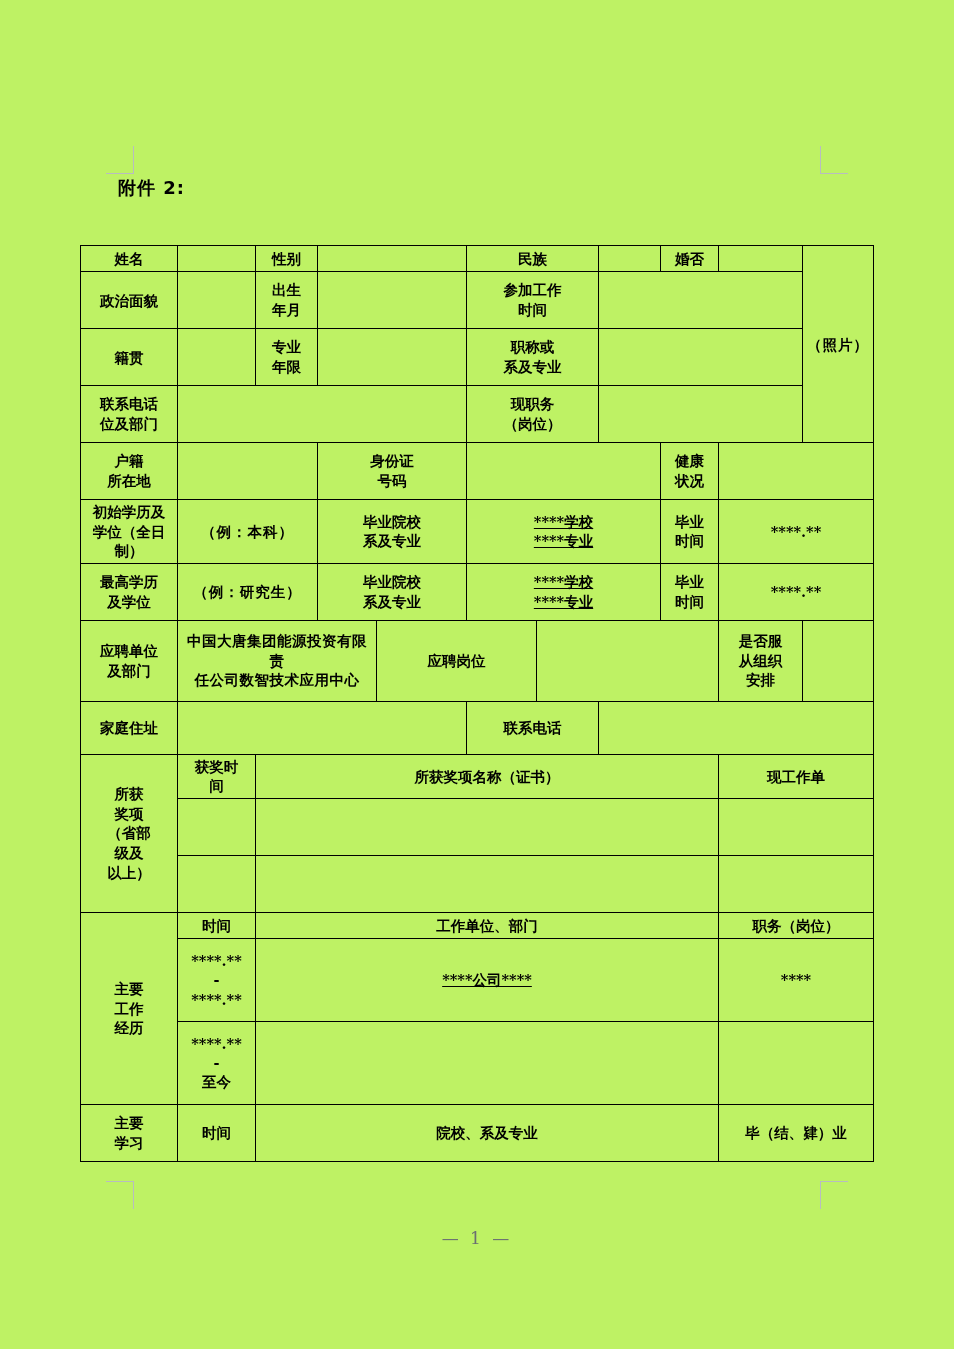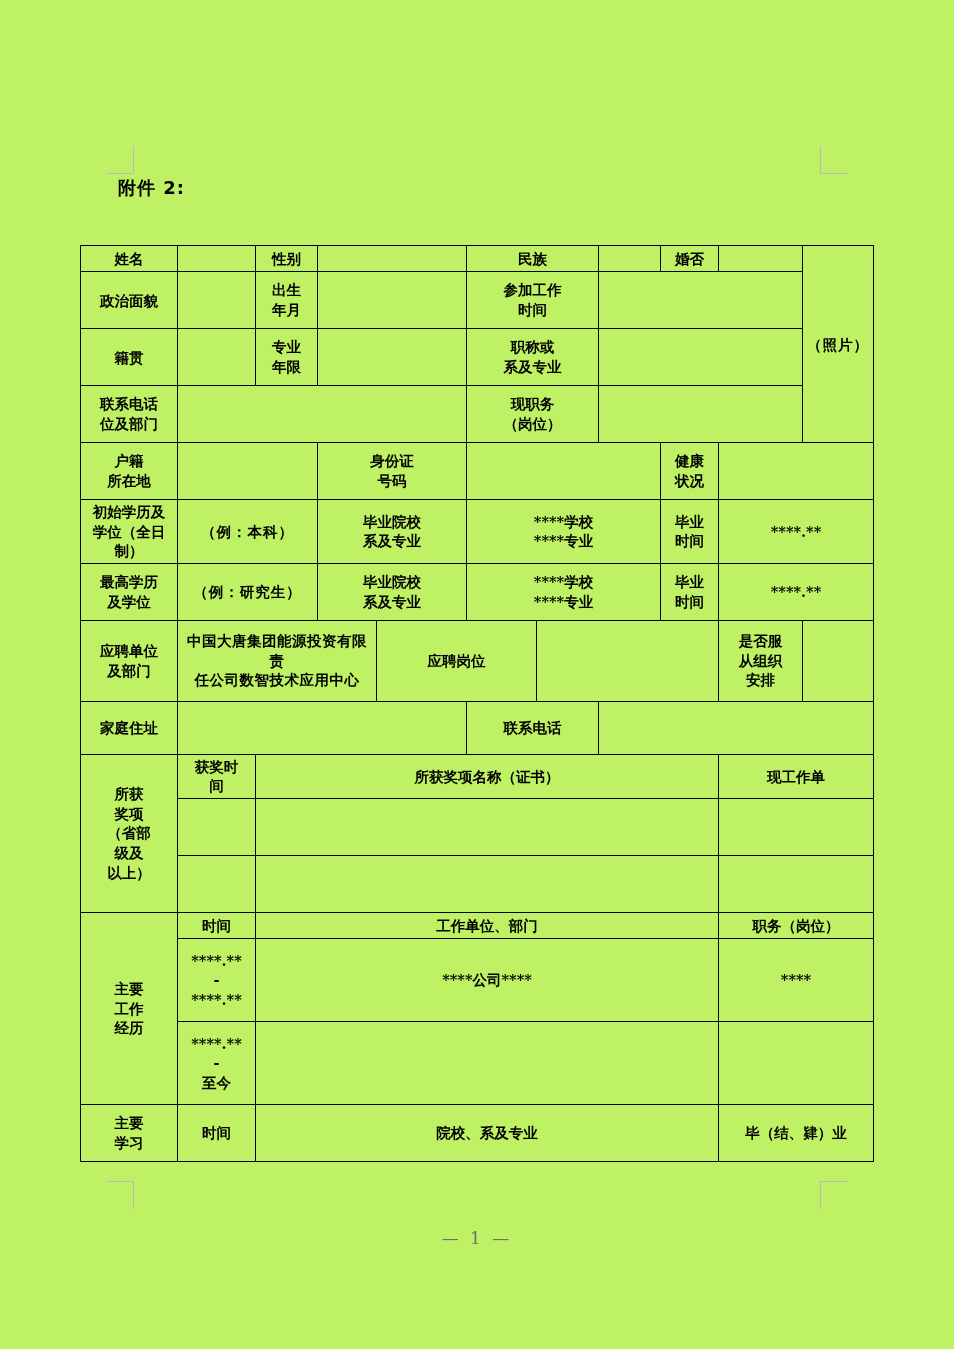--- a/index.html
+++ b/index.html
@@ -92,30 +92,31 @@
     text-align: center;
     vertical-align: middle;
     padding: 2px 3px;
     font-family: "DejaVu Serif", "Liberation Serif", serif;
     font-weight: bold;
     word-break: break-all;
   }
   #form-table td.blank {
     font-weight: normal;
   }
-  .lbl { font-weight: bold; }
+  .lbl { font-weight: bold; font-family: Liberation Serif, serif; }
   .stars {
     font-family: "DejaVu Sans Mono", "Liberation Mono", monospace;
     font-weight: bold;
     font-size: 13.5px;
     letter-spacing: 0px;
   }
   .mixed {
     font-weight: bold;
     font-size: 13.5px;
+    text-decoration: underline;
   }
   .note {
     font-weight: normal;
     font-size: 14px;
     letter-spacing: 1px;
   }
   .company-name {
     font-weight: normal;
     font-size: 13.5px;
     line-height: 1.55;

